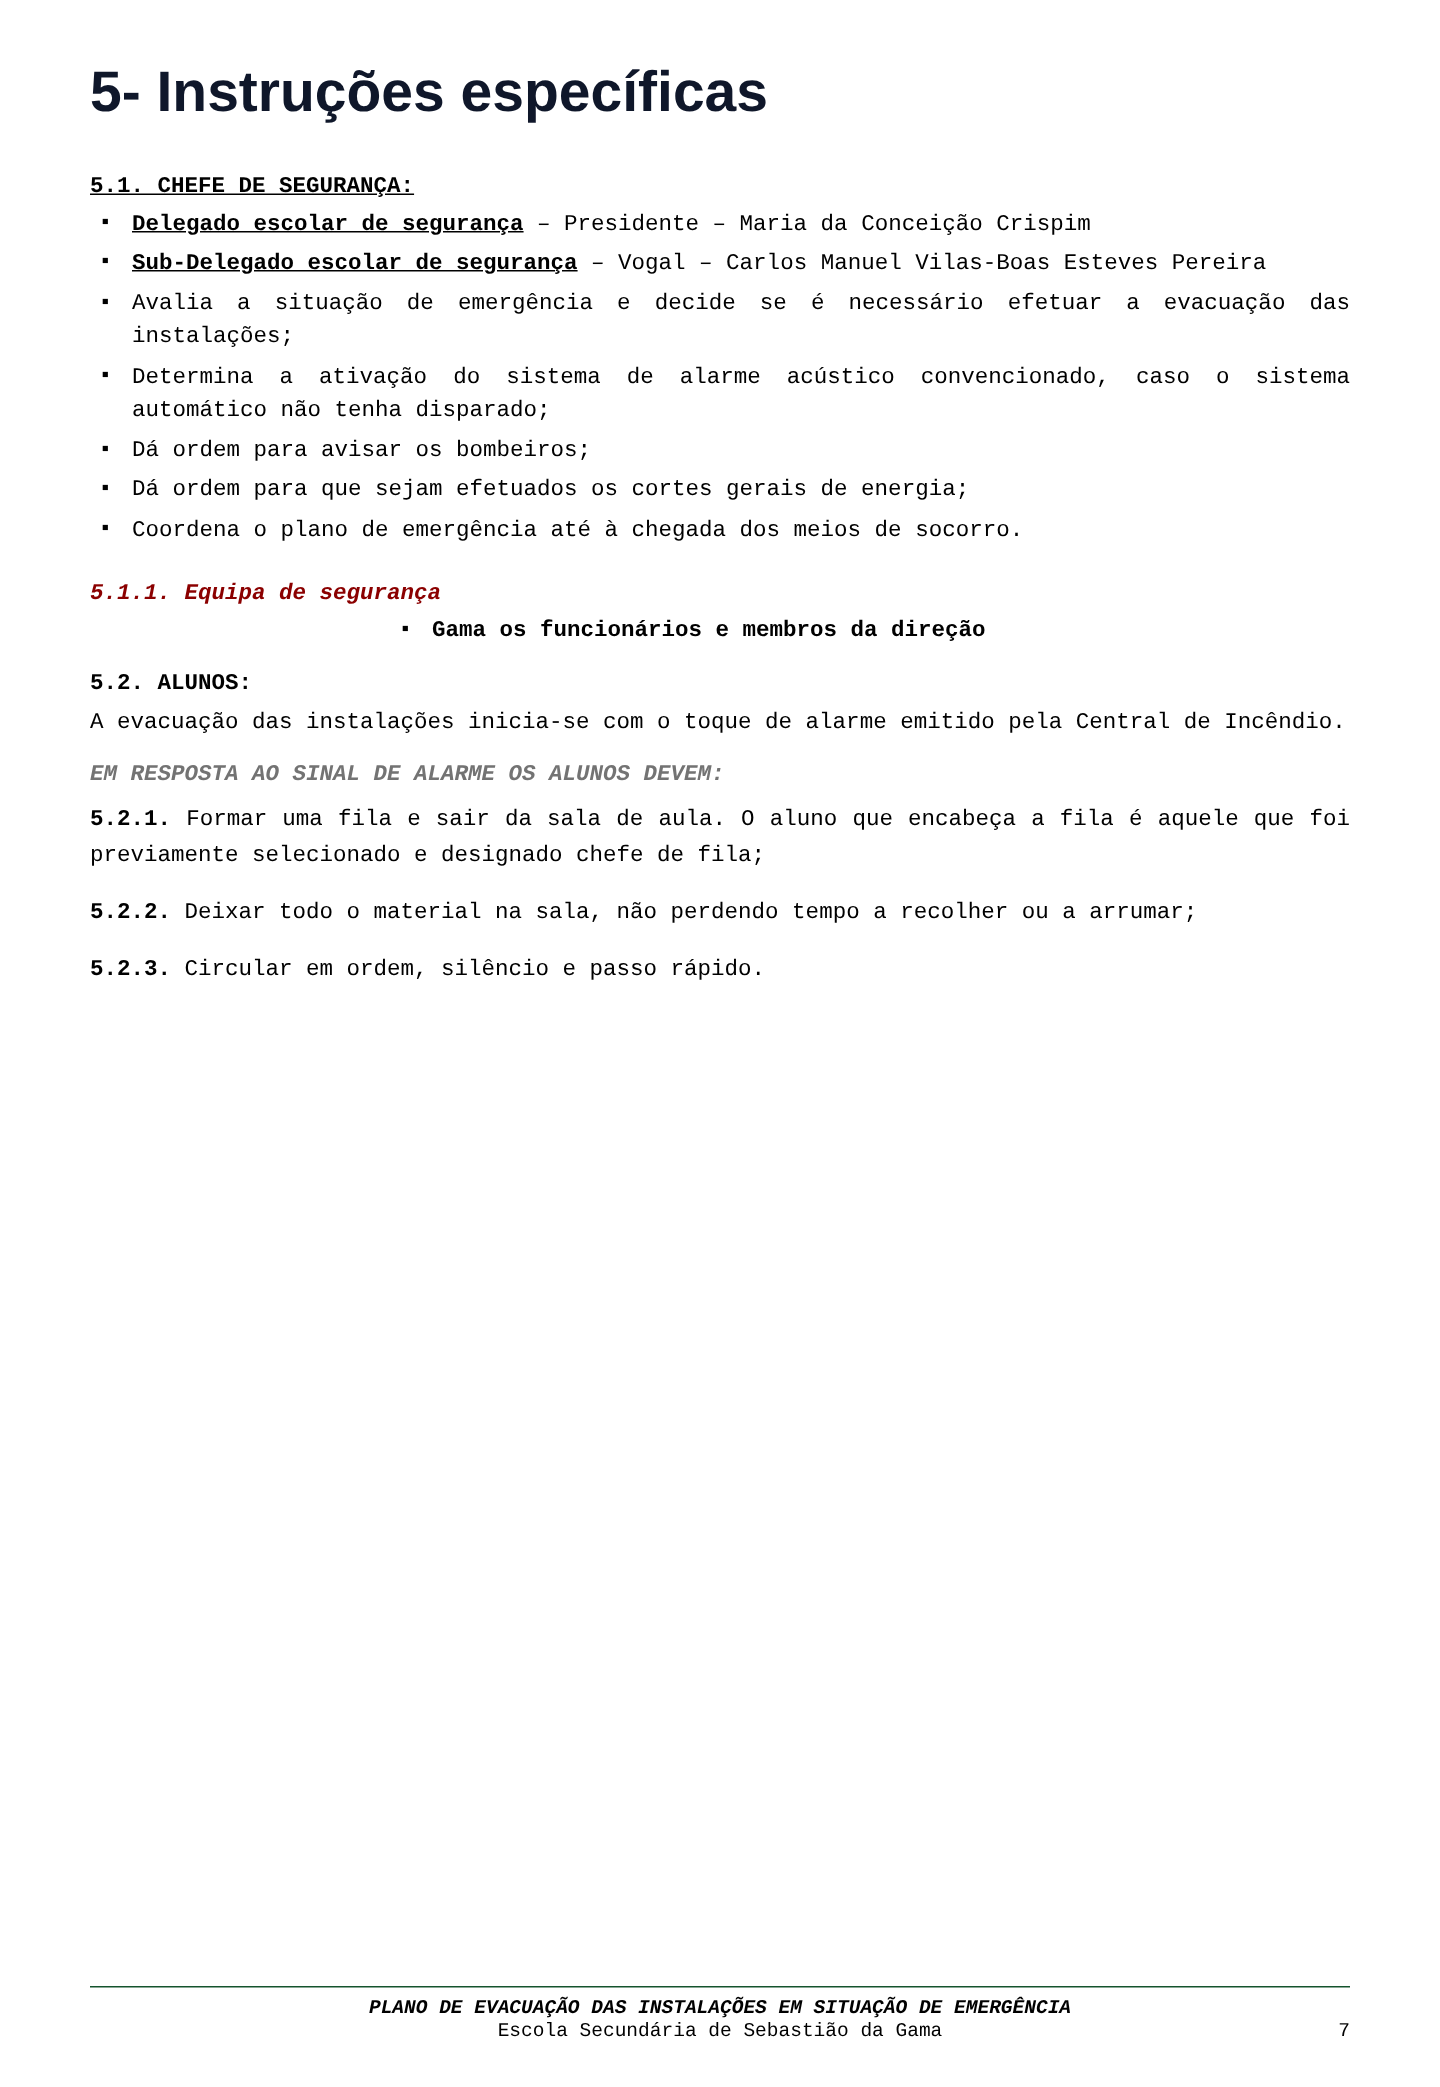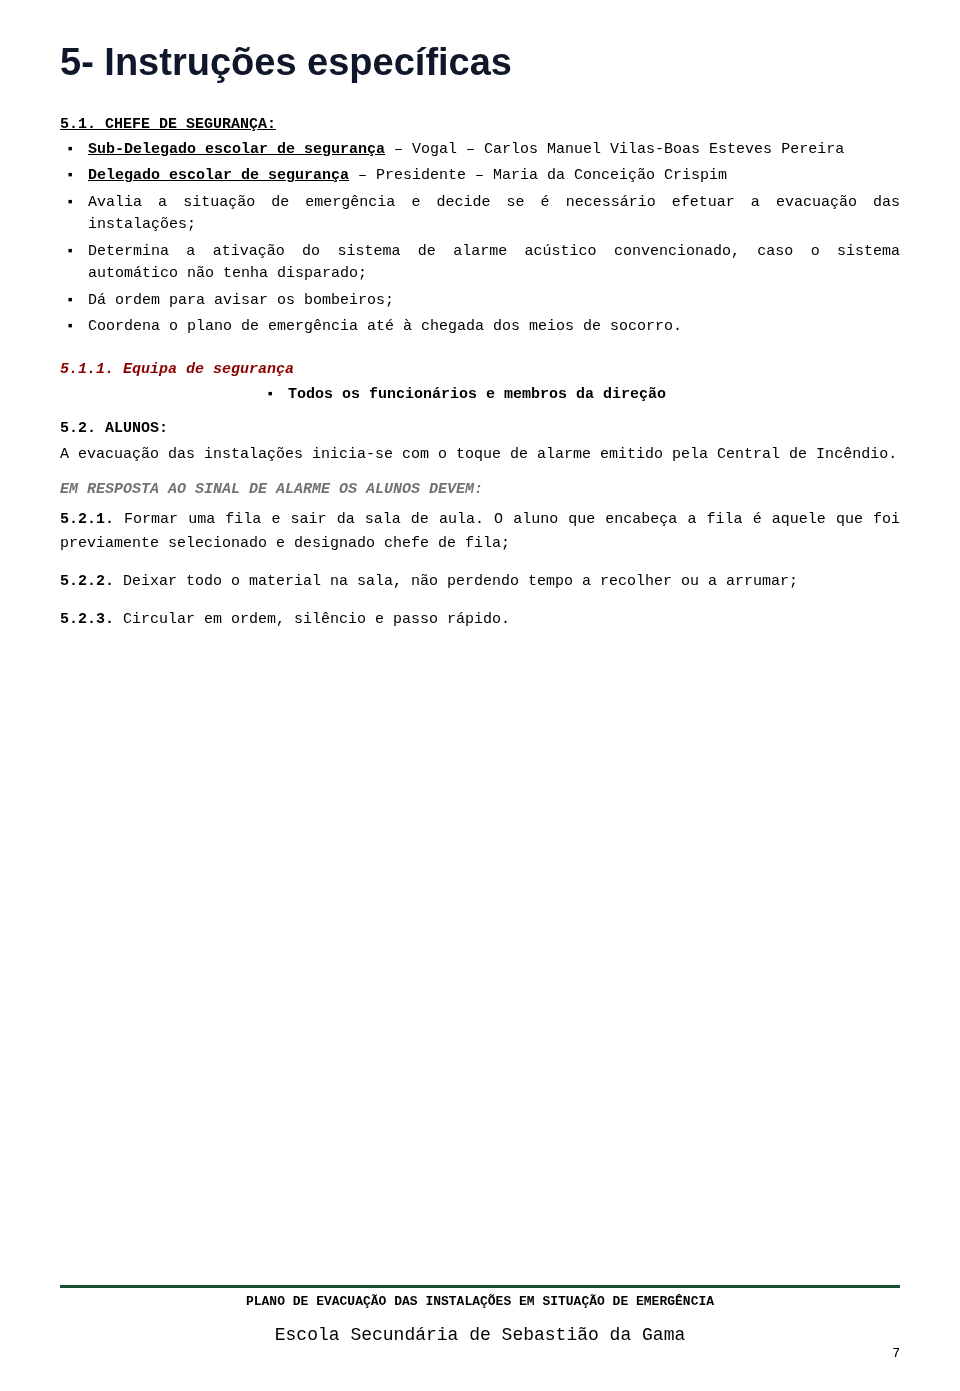--- a/index.html
+++ b/index.html
@@ -121,28 +121,29 @@
       position: absolute;
       bottom: 30px;
       left: 0;
       right: 0;
       text-align: center;
     }
 
     .footer-top {
       font-weight: bold;
       font-size: 13px;
-      border-top: 3px solid #14532d;
+      border-top: 1px solid #14532d;
       padding-top: 6px;
       margin: 0 60px;
+      font-style: italic;
     }
 
     .footer-bottom {
-      font-size: 18px;
-      margin: 16px 60px;
+      font-size: 13px;
+      margin: 0 60px;
     }
 
     .footer-page {
       position: absolute;
       bottom: 30px;
       right: 60px;
       font-size: 13px;
     }
 
     .bold-underline {
@@ -163,42 +164,43 @@
 
 <h1 class="page-title">5- Instruções específicas</h1>
 
 <div class="section-block">
   <div class="section-heading">
     <span class="underline">5.1. CHEFE DE SEGURANÇA:</span>
   </div>
 
   <ul class="bullet-list">
     <li>
-      <span class="bold-underline">Sub-Delegado escolar de segurança</span><span> – Vogal – Carlos Manuel Vilas-Boas Esteves Pereira</span>
+      <span class="bold-underline">Delegado escolar de segurança</span><span> – Presidente – Maria da Conceição Crispim</span>
     </li>
     <li>
-      <span class="bold-underline">Delegado escolar de segurança</span><span> – Presidente – Maria da Conceição Crispim</span>
+      <span class="bold-underline">Sub-Delegado escolar de segurança</span><span> – Vogal – Carlos Manuel Vilas-Boas Esteves Pereira</span>
     </li>
   </ul>
 
 
   <ul class="bullet-list">
     <li style="text-align:justify;">Avalia a situação de emergência e decide se é necessário efetuar a evacuação das instalações;</li>
     <li style="text-align:justify;">Determina a ativação do sistema de alarme acústico convencionado, caso o sistema automático não tenha disparado;</li>
     <li style="text-align:justify;">Dá ordem para avisar os bombeiros;</li>
+    <li style="text-align:justify;">Dá ordem para que sejam efetuados os cortes gerais de energia;</li>
     <li style="text-align:justify;">Coordena o plano de emergência até à chegada dos meios de socorro.</li>
   </ul>
 </div>
 
 <div class="section-block" style="margin-top:8px;">
   <div class="subsection-heading">5.1.1. Equipa de segurança</div>
   <div class="indent-block">
     <ul class="bullet-list">
       <li>
-        <span class="bold">Todos os funcionários e membros da direção</span>
+        <span class="bold">Gama os funcionários e membros da direção</span>
       </li>
     </ul>
   </div>
 </div>
 
 <div class="alunos-section">
   <div class="alunos-heading">
     <span>5.2. ALUNOS:</span>
   </div>
   <p class="alunos-intro">A evacuação das instalações inicia-se com o toque de alarme emitido pela Central de Incêndio.</p>

